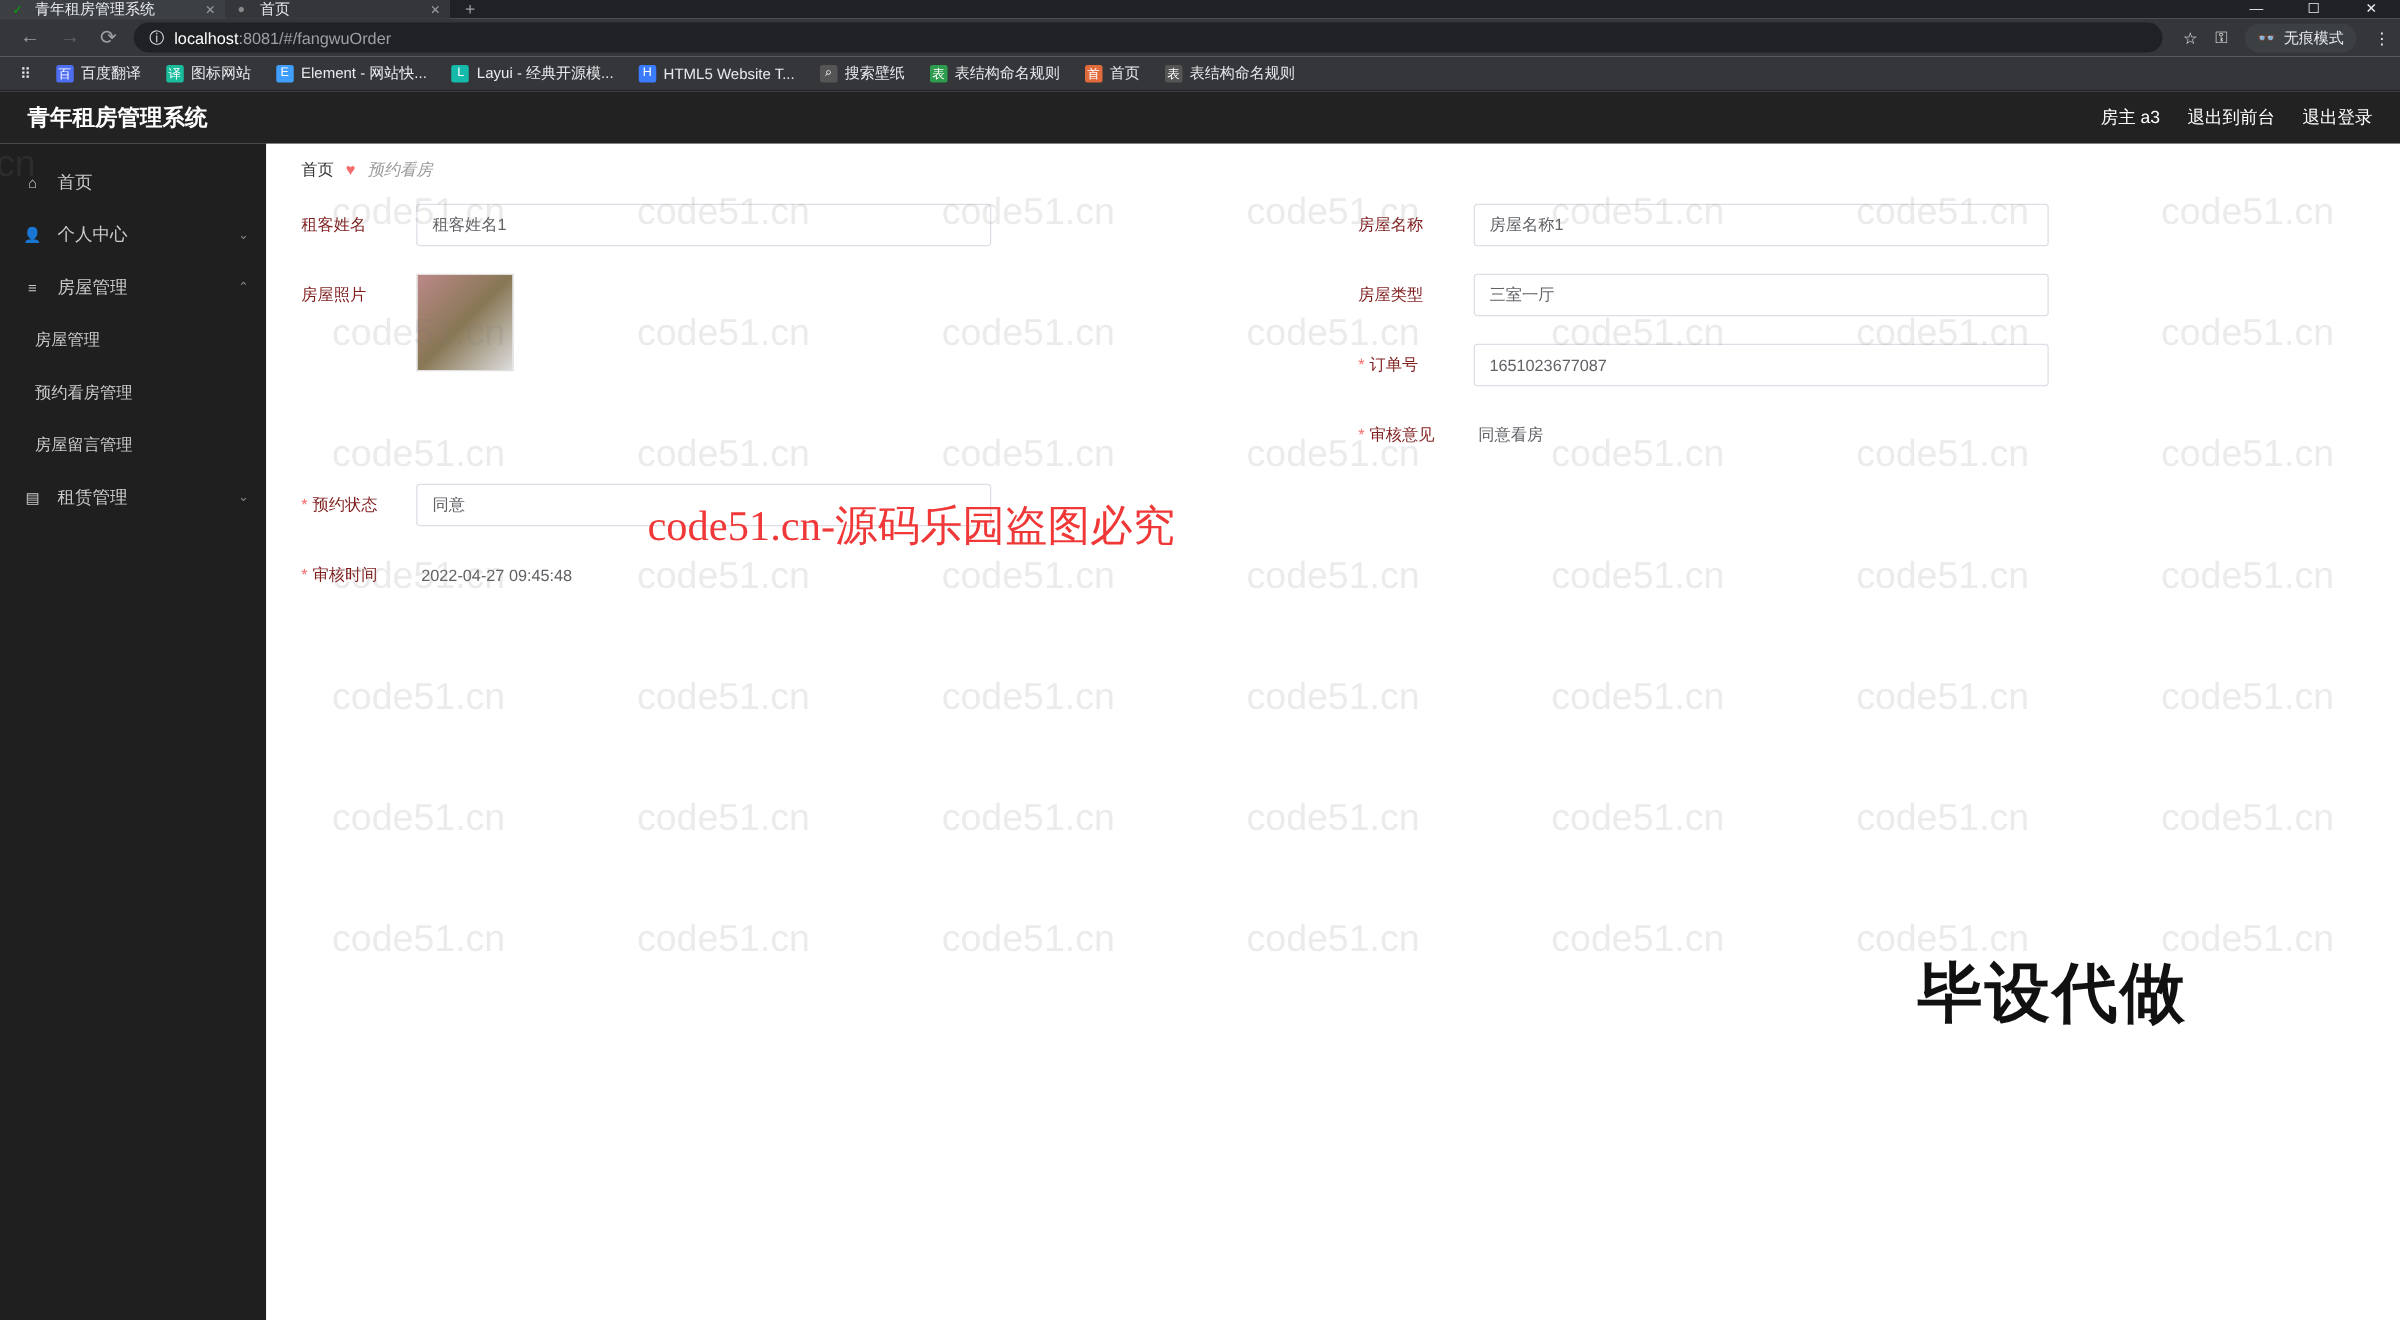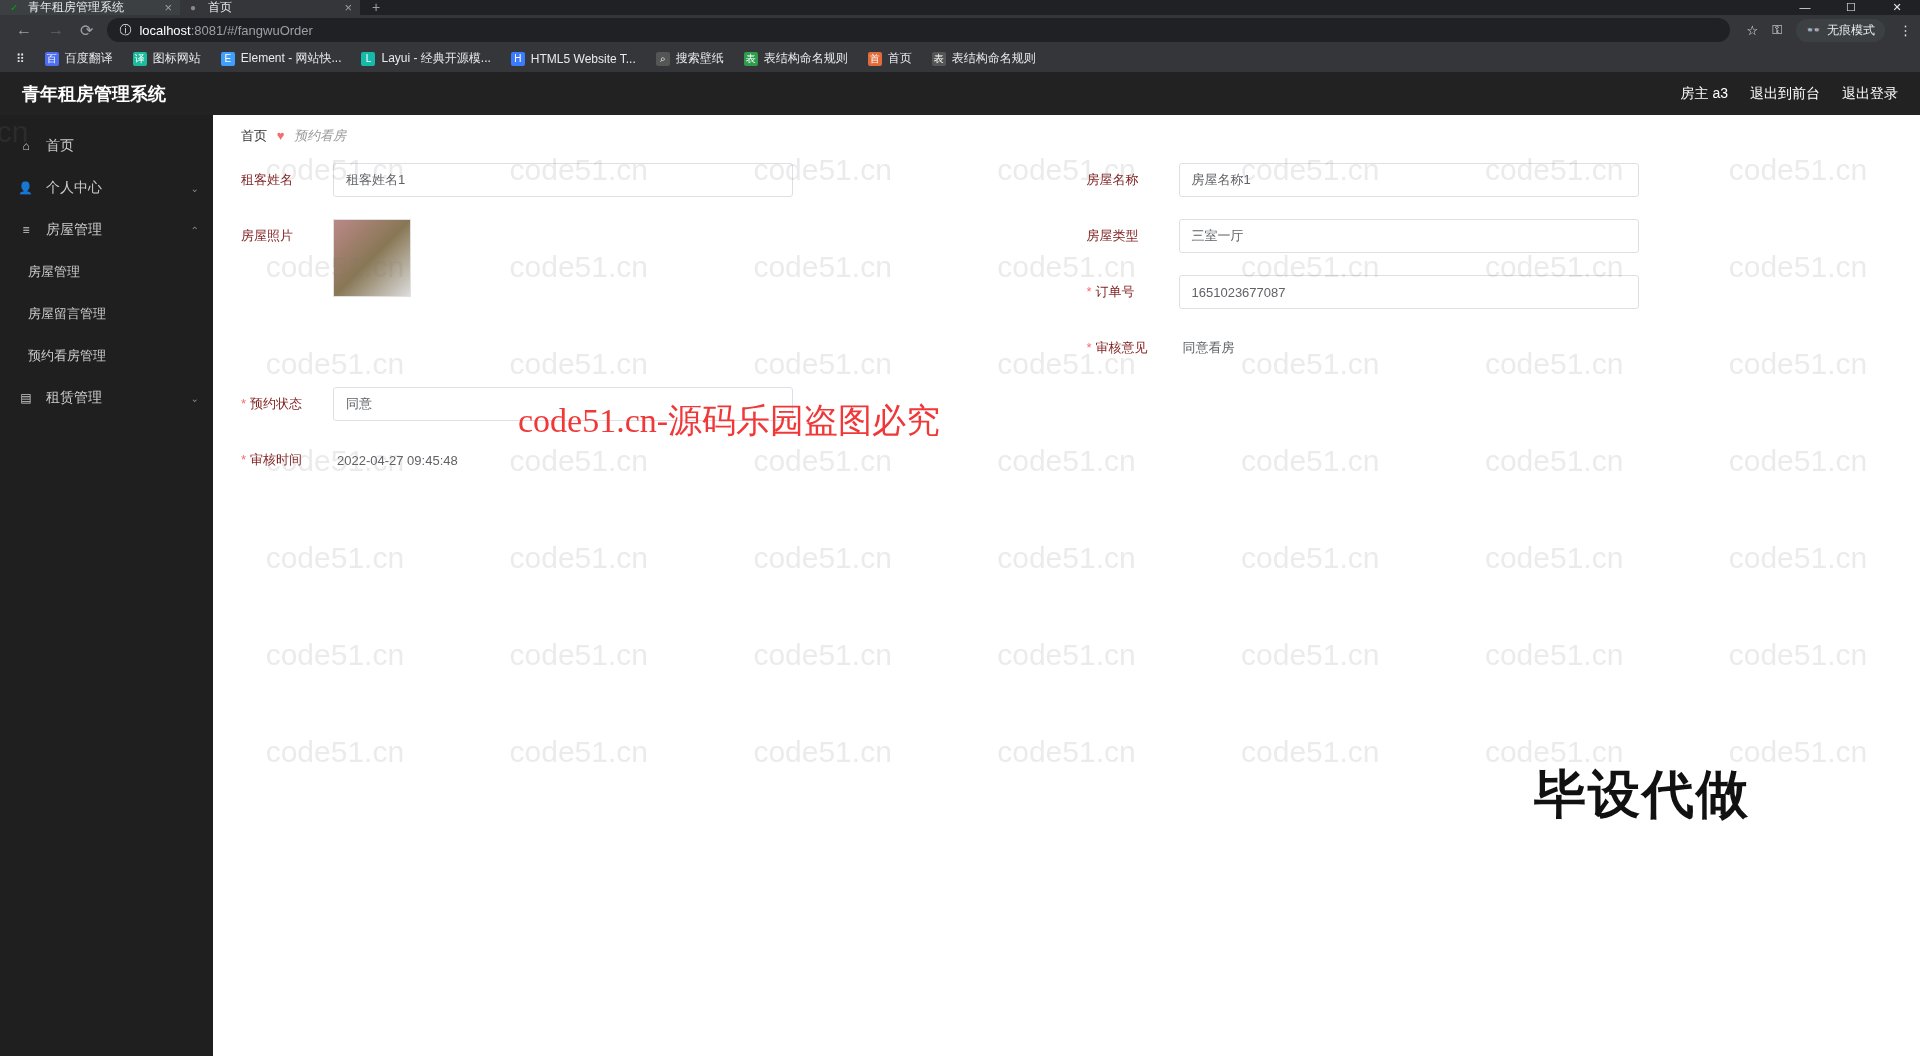--- a/index.html
+++ b/index.html
@@ -171,22 +171,22 @@
       <span class="menu-icon">👤</span>
       <span>个人中心</span>
       <span class="menu-arrow">⌄</span>
     </div>
     <div class="menu-item">
       <span class="menu-icon">≡</span>
       <span>房屋管理</span>
       <span class="menu-arrow">⌃</span>
     </div>
     <div class="submenu-item">房屋管理</div>
+    <div class="submenu-item">预约看房管理</div>
     <div class="submenu-item">房屋留言管理</div>
-    <div class="submenu-item">预约看房管理</div>
     <div class="menu-item">
       <span class="menu-icon">▤</span>
       <span>租赁管理</span>
       <span class="menu-arrow">⌄</span>
     </div>
   </div>
 
   <div class="content">
 
     <div class="breadcrumb">

